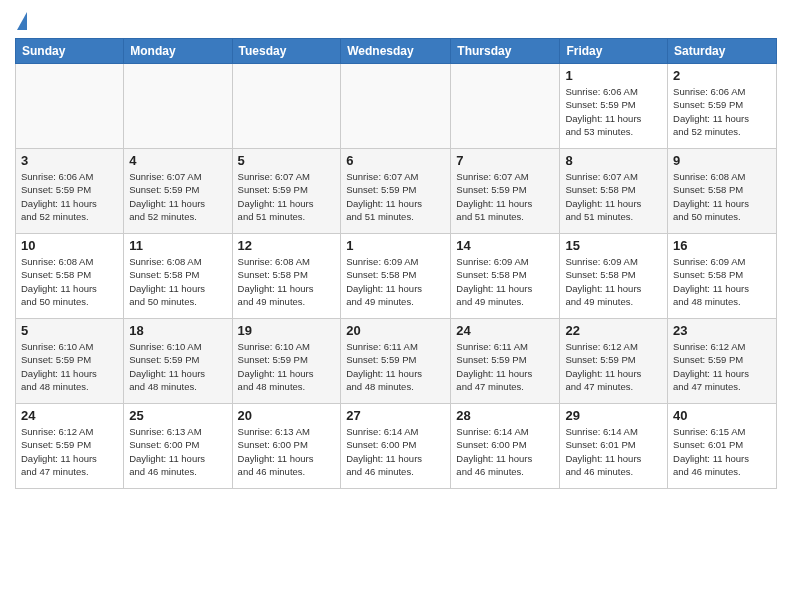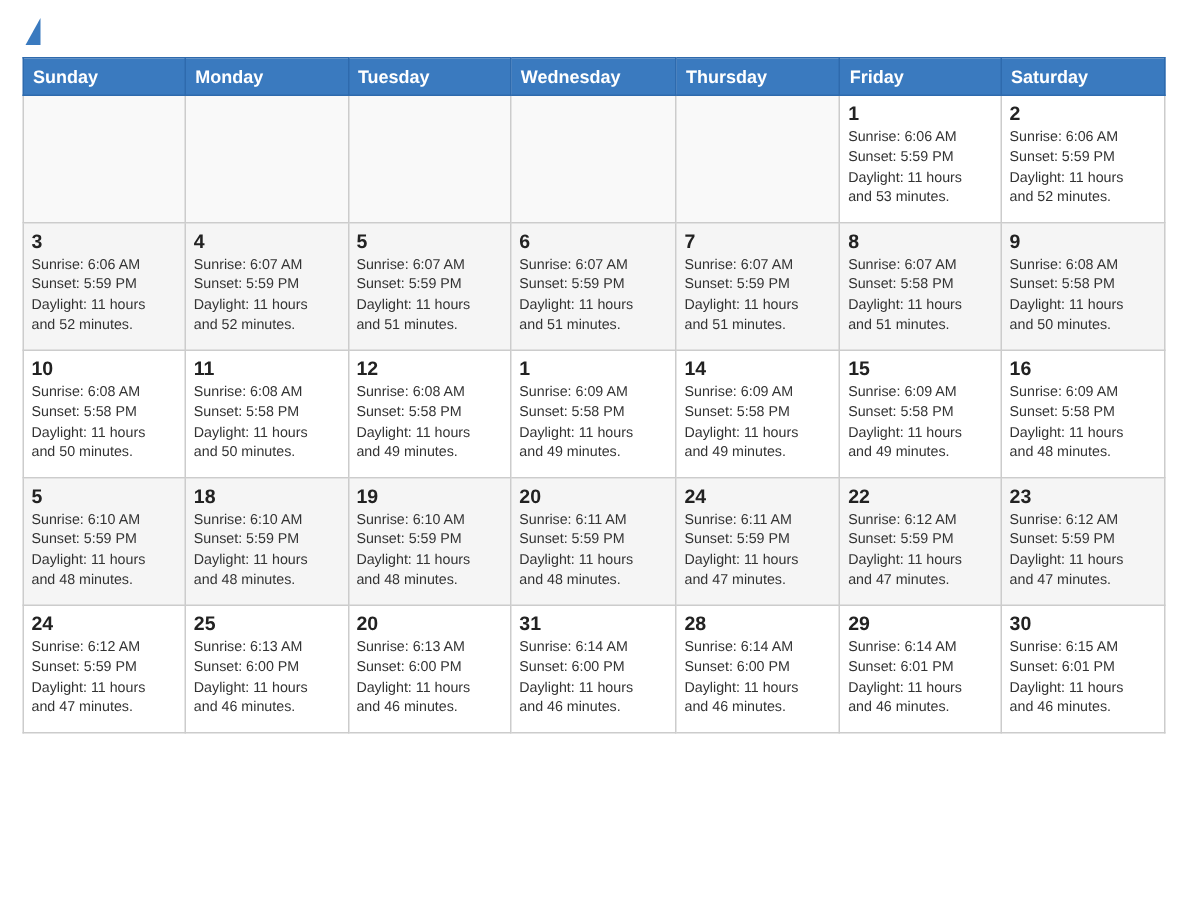--- a/index.html
+++ b/index.html
@@ -253,31 +253,31 @@
           </td>
           <td>
             <span class="day-num">25</span>
             <div class="day-info">Sunrise: 6:13 AM<br>Sunset: 6:00 PM<br>Daylight: 11 hours<br>and 46 minutes.</div>
           </td>
           <td>
             <span class="day-num">20</span>
             <div class="day-info">Sunrise: 6:13 AM<br>Sunset: 6:00 PM<br>Daylight: 11 hours<br>and 46 minutes.</div>
           </td>
           <td>
-            <span class="day-num">31</span>
+            <span class="day-num">27</span>
             <div class="day-info">Sunrise: 6:14 AM<br>Sunset: 6:00 PM<br>Daylight: 11 hours<br>and 46 minutes.</div>
           </td>
           <td>
             <span class="day-num">28</span>
             <div class="day-info">Sunrise: 6:14 AM<br>Sunset: 6:00 PM<br>Daylight: 11 hours<br>and 46 minutes.</div>
           </td>
           <td>
             <span class="day-num">29</span>
             <div class="day-info">Sunrise: 6:14 AM<br>Sunset: 6:01 PM<br>Daylight: 11 hours<br>and 46 minutes.</div>
           </td>
           <td>
-            <span class="day-num">30</span>
+            <span class="day-num">40</span>
             <div class="day-info">Sunrise: 6:15 AM<br>Sunset: 6:01 PM<br>Daylight: 11 hours<br>and 46 minutes.</div>
           </td>
         </tr>
       </tbody>
   </table>
 </div>
 
 </body></html>

